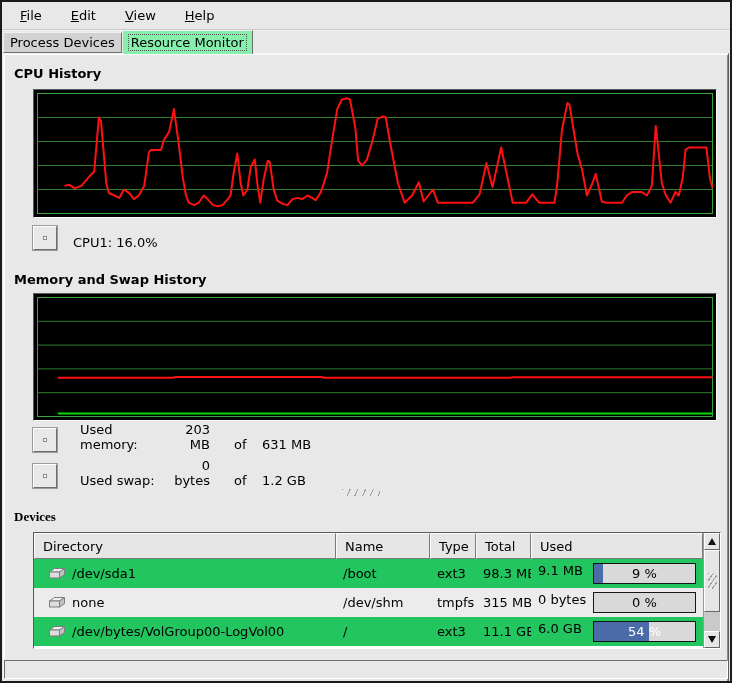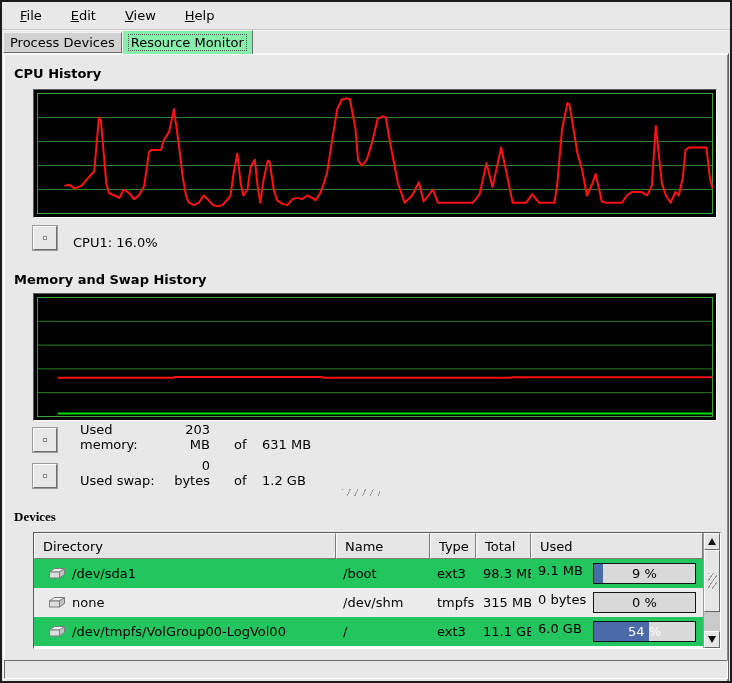--- a/index.html
+++ b/index.html
@@ -244,21 +244,21 @@
           </div>
         </div>
 
         <div class="dev-row">
           <div class="name-cell">
             <svg width="18" height="13" viewBox="0 0 18 13">
               <polygon points="1.5,5 6.5,1.5 16.5,1.5 11.5,5" fill="#f2f2f2" stroke="#7d7d7d"></polygon>
               <polygon points="11.5,5 16.5,1.5 16.5,7.5 11.5,11" fill="#c2c2c2" stroke="#7d7d7d"></polygon>
               <rect x="1.5" y="5" width="10" height="6" fill="#dcdcdc" stroke="#7d7d7d"></rect>
             </svg>
-            <span>/dev/tmpfs/VolGroup00-LogVol00</span>
+            <span>/dev/bytes/VolGroup00-LogVol00</span>
           </div>
           <div class="cell">/</div>
           <div class="cell">ext3</div>
           <div class="cell">11.1 GB</div>
           <div class="used-cell">
             <span>6.0 GB</span>
             <div class="pbar">
               <div class="pfill" style="width: 54%; background: rgb(74, 106, 168);"></div>
               <div class="plabel on-fill">54 %</div>
             </div>

